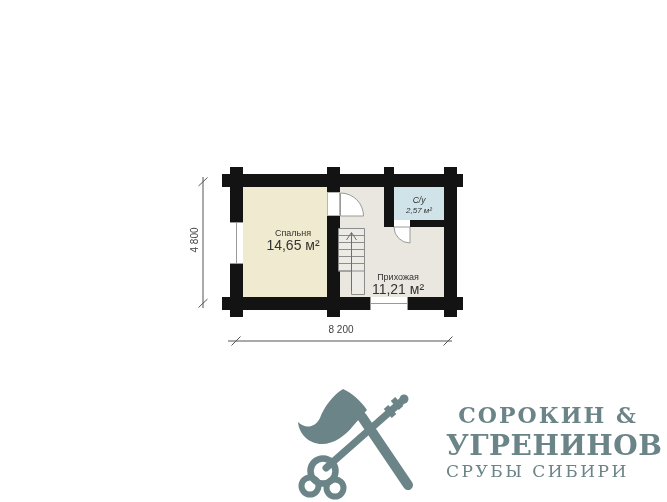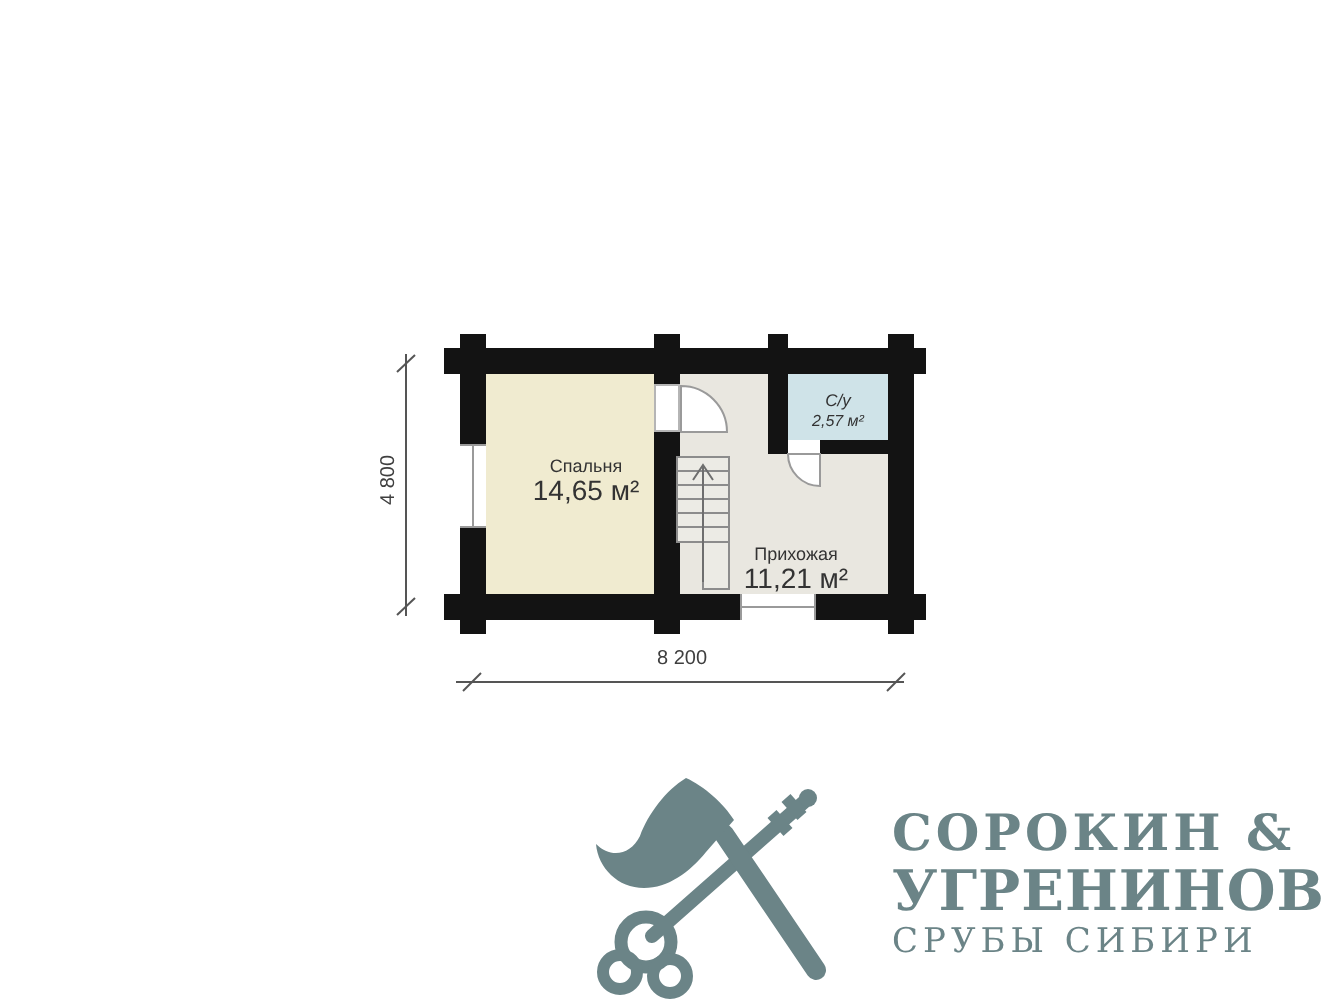--- a/index.html
+++ b/index.html
@@ -9,21 +9,21 @@
   .roomfill{position:absolute;}
   .room-label{position:absolute;text-align:center;color:#333;font-size:9px;line-height:11.5px;}
   .room-label .area{font-size:14px;}
   .dim-label{position:absolute;color:#3f3f3f;font-size:10px;text-align:center;}
   .opening{position:absolute;background:#fff;}
   .win-core{position:absolute;background:#fff;}
   svg.overlay{position:absolute;left:0;top:0;pointer-events:none;}
   .logo-text{position:absolute;left:446px;top:402px;width:204px;}
   .logo-line{position:absolute;left:0;width:100%;font-family:"DejaVu Serif","Liberation Serif",serif;
              font-weight:bold;white-space:nowrap;}
-  .logo-line1{top:0;font-size:25px;letter-spacing:2px;}
+  .logo-line1{top:0;font-size:22px;letter-spacing:2px;text-align:center;}
   .logo-line2{top:27px;font-size:28px;letter-spacing:0.5px;}
   .logo-line3{top:59px;font-size:17px;font-weight:normal;letter-spacing:2.5px;}
   .logo-icon{position:absolute;left:296px;top:386px;}
 </style>
 </head>
 <body>
 
 <div id="canvas">
 
   <div>

